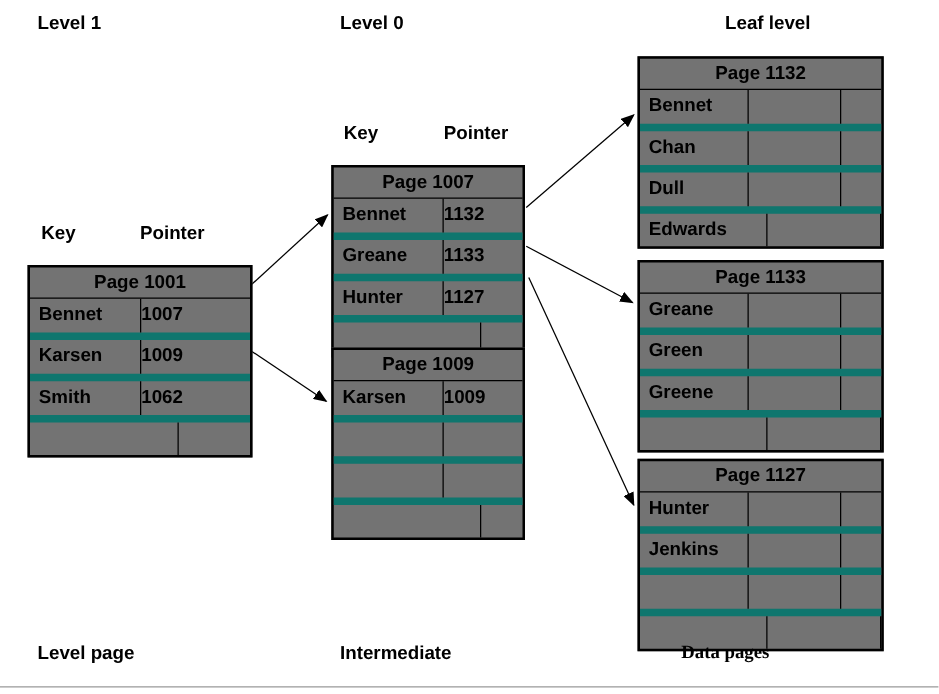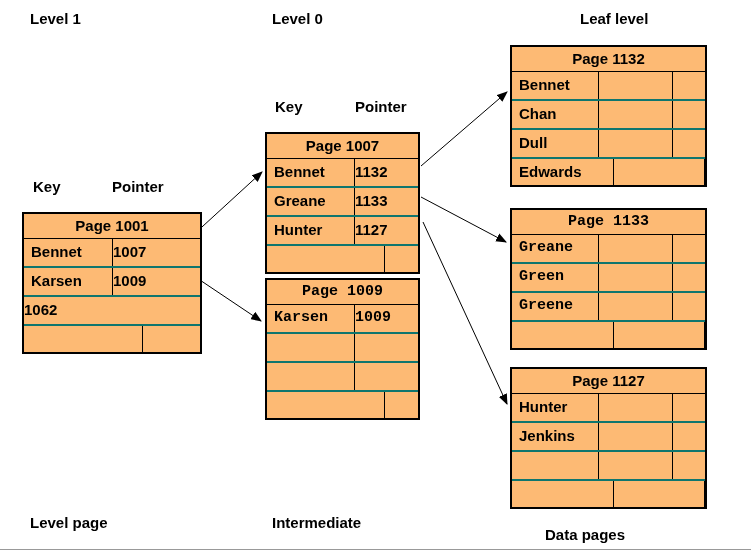--- a/index.html
+++ b/index.html
@@ -19,35 +19,35 @@
     white-space: nowrap;
   }
   .svg-layer {
     position: absolute;
     left: 0; top: 0;
     width: 751px; height: 555px;
     pointer-events: none;
   }
   .tbl {
     position: absolute;
-    background: #fdba74;
+    background: #737373;
     border: 2px solid #000;
     box-sizing: border-box;
     font-size: 15px;
   }
   .tbl-title {
     height: 24px;
     line-height: 24px;
     text-align: center;
     border-bottom: 1px solid #000;
   }
   .tbl-row {
     display: flex;
     height: 27px;
-    border-bottom: 2px solid #0f766e;
+    border-bottom: 6px solid #0f766e;
   }
   .tbl-row:last-child {
     height: 26px;
     border-bottom: none;
     gap: 30px;
   }
   .cell {
     box-sizing: border-box;
     line-height: 26px;
     overflow: hidden;
@@ -102,20 +102,21 @@
     <div class="tbl-title">Page 1001</div>
     <div class="tbl-row">
       <div class="cell key">Bennet</div>
       <div class="cell ptr">1007</div>
     </div>
     <div class="tbl-row">
       <div class="cell key">Karsen</div>
       <div class="cell ptr">1009</div>
     </div>
     <div class="tbl-row">
+      <div class="cell key">Smith</div>
       <div class="cell ptr">1062</div>
     </div>
     <div class="tbl-row">
       <div class="cell key"></div>
       <div class="cell ptr"></div>
     </div>
   </div>
 
   <div class="tbl t2m" style="left:265px; top:132px;">
     <div class="tbl-title">Page 1007</div>
@@ -130,21 +131,21 @@
     <div class="tbl-row">
       <div class="cell key">Hunter</div>
       <div class="cell ptr">1127</div>
     </div>
     <div class="tbl-row">
       <div class="cell key"></div>
       <div class="cell ptr"></div>
     </div>
   </div>
 
-  <div class="tbl t2m" style="left:265px; top:278px;font-family:Liberation Mono, monospace;">
+  <div class="tbl t2m" style="left:265px; top:278px;">
     <div class="tbl-title">Page 1009</div>
     <div class="tbl-row">
       <div class="cell key">Karsen</div>
       <div class="cell ptr">1009</div>
     </div>
     <div class="tbl-row">
       <div class="cell key"></div>
       <div class="cell ptr"></div>
     </div>
     <div class="tbl-row">
@@ -174,21 +175,21 @@
       <div class="cell mid"></div>
       <div class="cell end"></div>
     </div>
     <div class="tbl-row">
       <div class="cell key">Edwards</div>
       <div class="cell mid"></div>
       <div class="cell end"></div>
     </div>
   </div>
 
-  <div class="tbl t3" style="left:510px; top:208px;font-family:Liberation Mono, monospace;">
+  <div class="tbl t3" style="left:510px; top:208px;">
     <div class="tbl-title">Page 1133</div>
     <div class="tbl-row">
       <div class="cell key">Greane</div>
       <div class="cell mid"></div>
       <div class="cell end"></div>
     </div>
     <div class="tbl-row">
       <div class="cell key">Green</div>
       <div class="cell mid"></div>
       <div class="cell end"></div>
@@ -224,17 +225,17 @@
     </div>
     <div class="tbl-row">
       <div class="cell key"></div>
       <div class="cell mid"></div>
       <div class="cell end"></div>
     </div>
   </div>
 
   <div class="lbl" style="left:30px; top:514px;">Level page</div>
   <div class="lbl" style="left:272px; top:514px;">Intermediate</div>
-  <div class="lbl" style="left:545px; top:526px;">Data pages</div>
+  <div class="lbl" style="left:545px; top:514px;font-family:Liberation Serif, serif;">Data pages</div>
 
   <div class="bottom-rule"></div>
 
 </div>
 
 </body></html>

